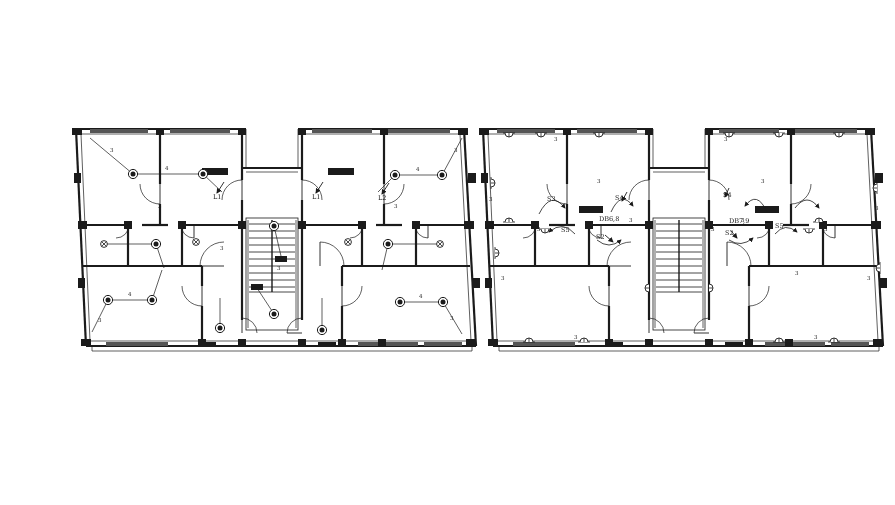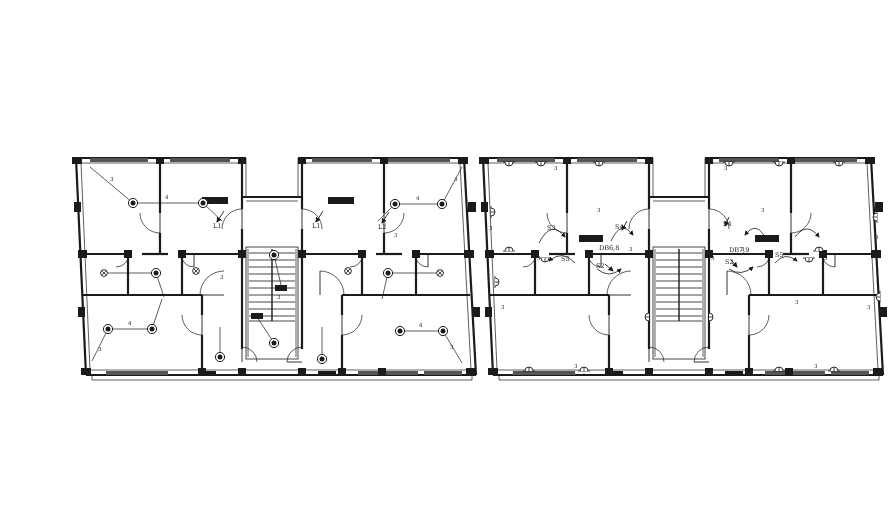--- a/index.html
+++ b/index.html
@@ -1,17 +1,17 @@
 <!DOCTYPE html>
 <html><head>
 <meta charset="utf-8">
 <style>
   html,body{margin:0;padding:0;background:#ffffff;}
   .canvas-wrap{position:relative;width:895px;height:438px;background:#fff;overflow:hidden;
-    font-family:"DejaVu Serif", serif;margin-top:29px;}
+    font-family:"DejaVu Serif", serif;}
   svg text{font-family:"DejaVu Serif", serif;fill:#1b1b1b;}
 </style>
 </head>
 <body>
 
 <div class="canvas-wrap">
   <svg id="plan-svg" width="895" height="505" viewBox="0 0 895 505">
     <defs>
       <marker id="ah" markerWidth="7" markerHeight="7" refX="5" refY="3" orient="auto">
         <path d="M0,0 L6,3 L0,6 Z" fill="#1b1b1b"></path>

